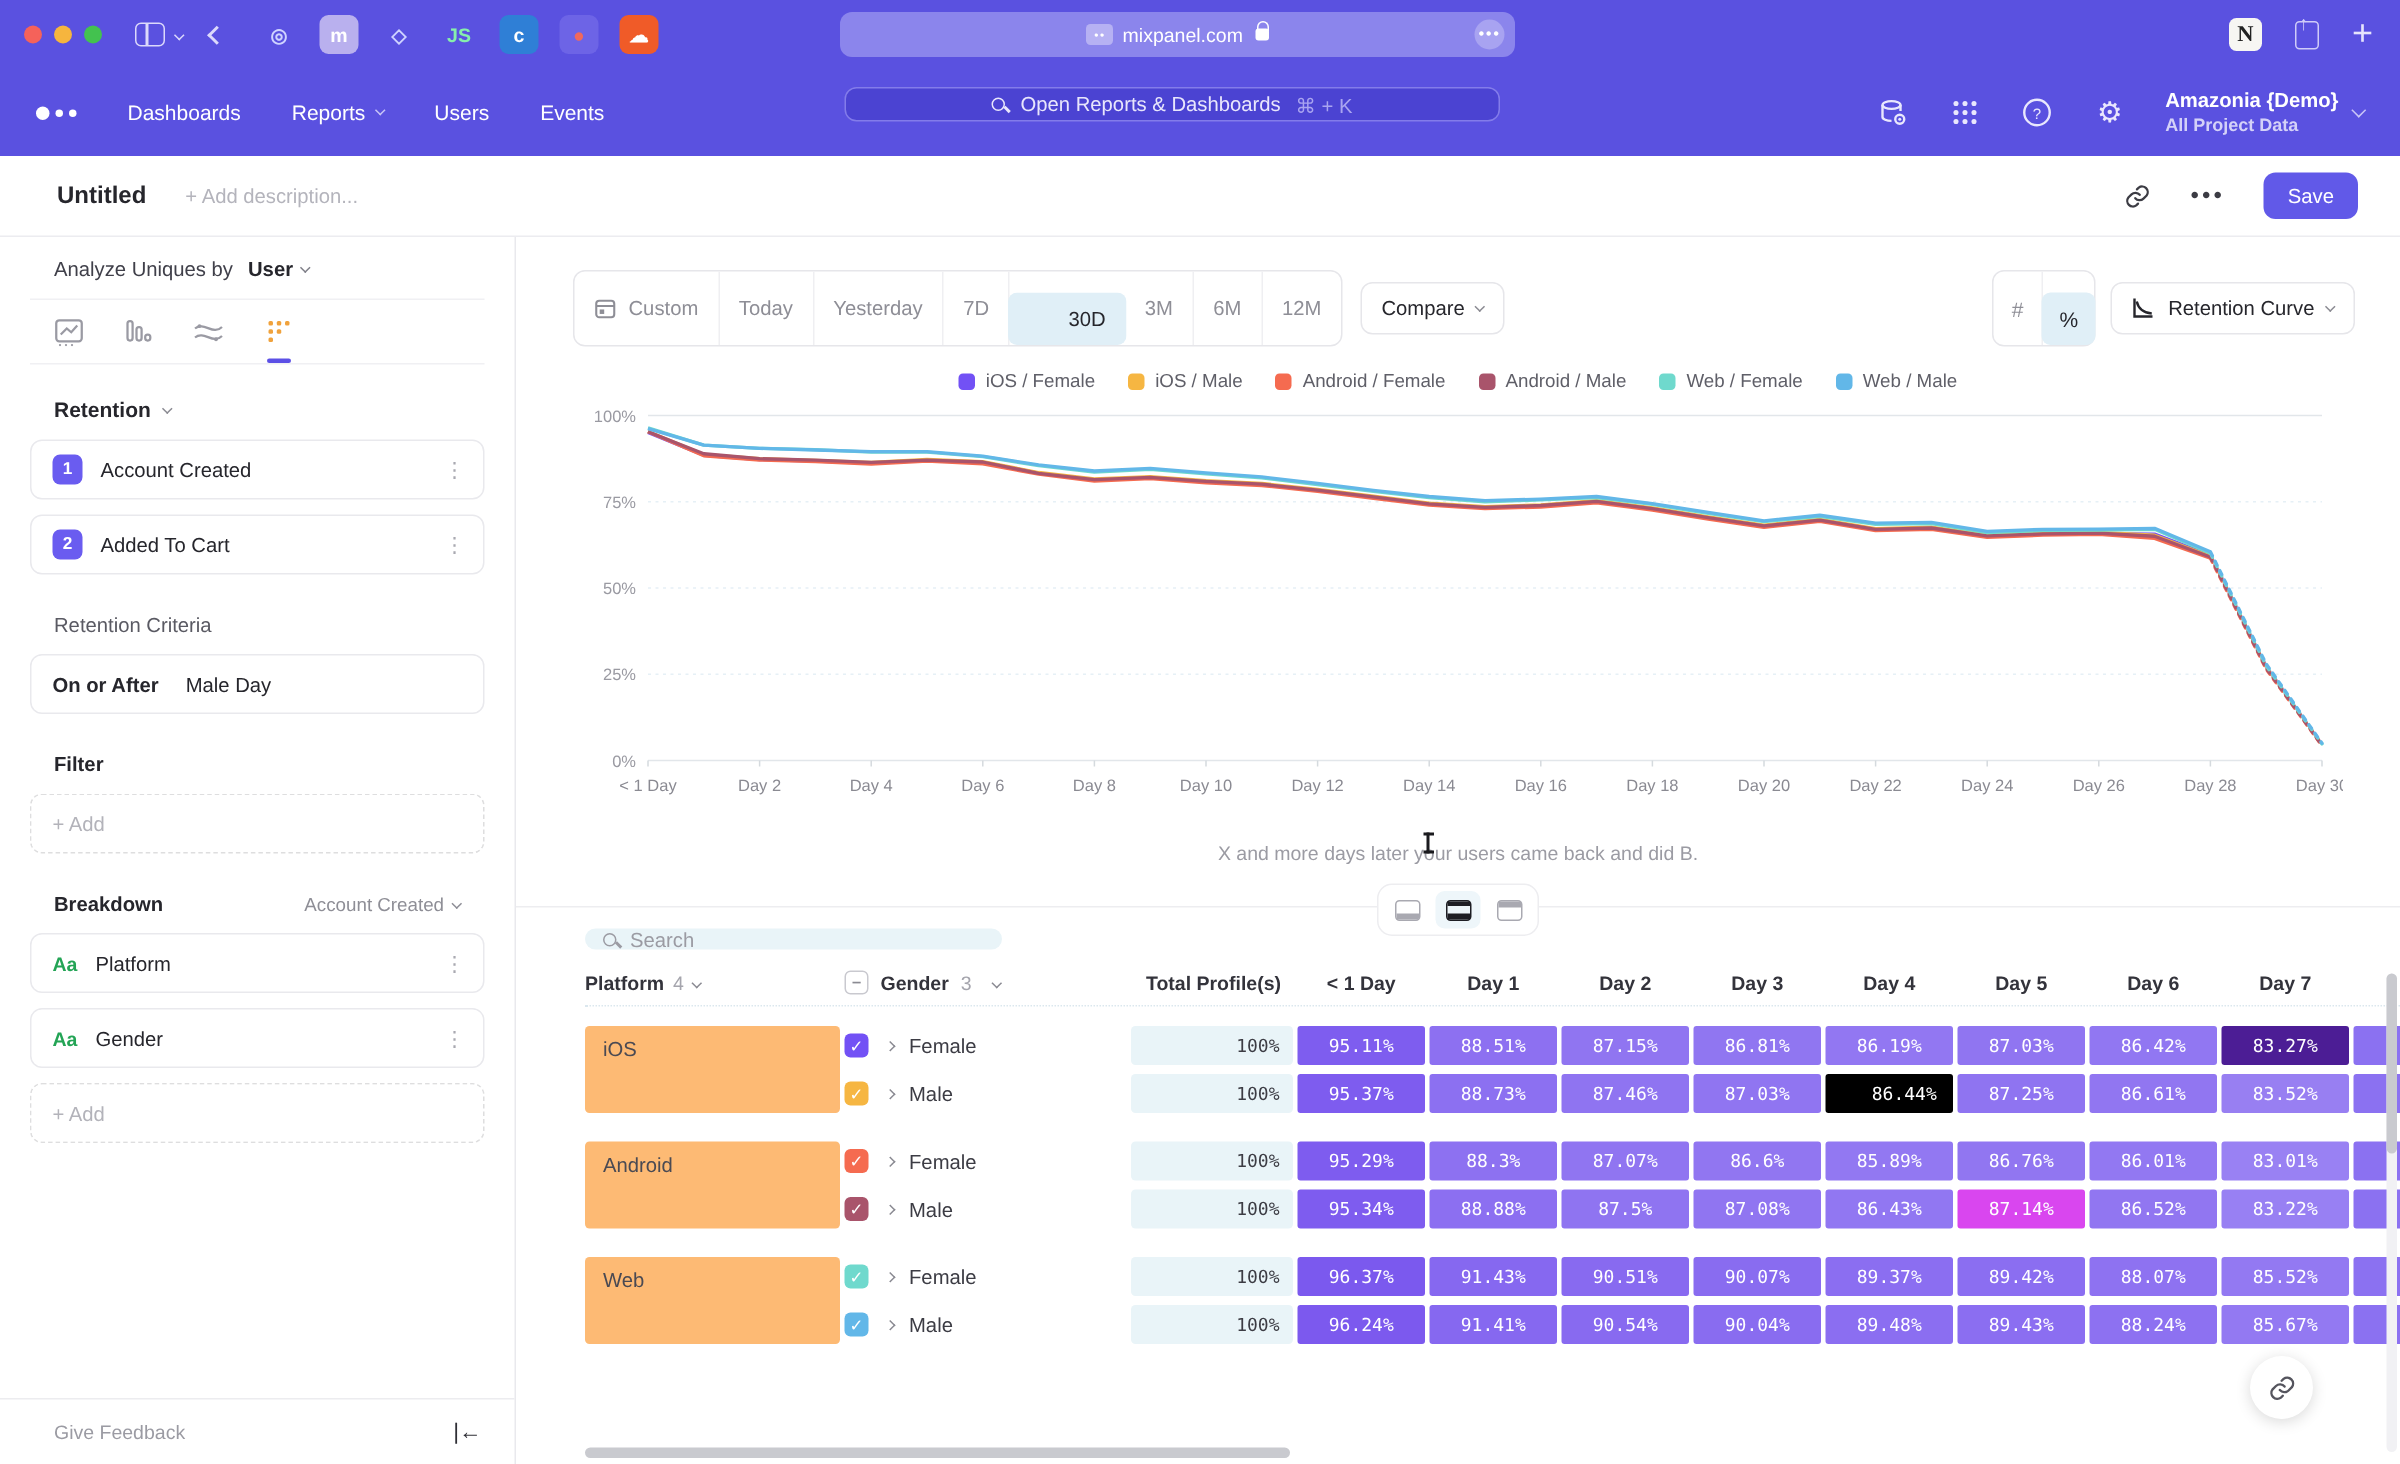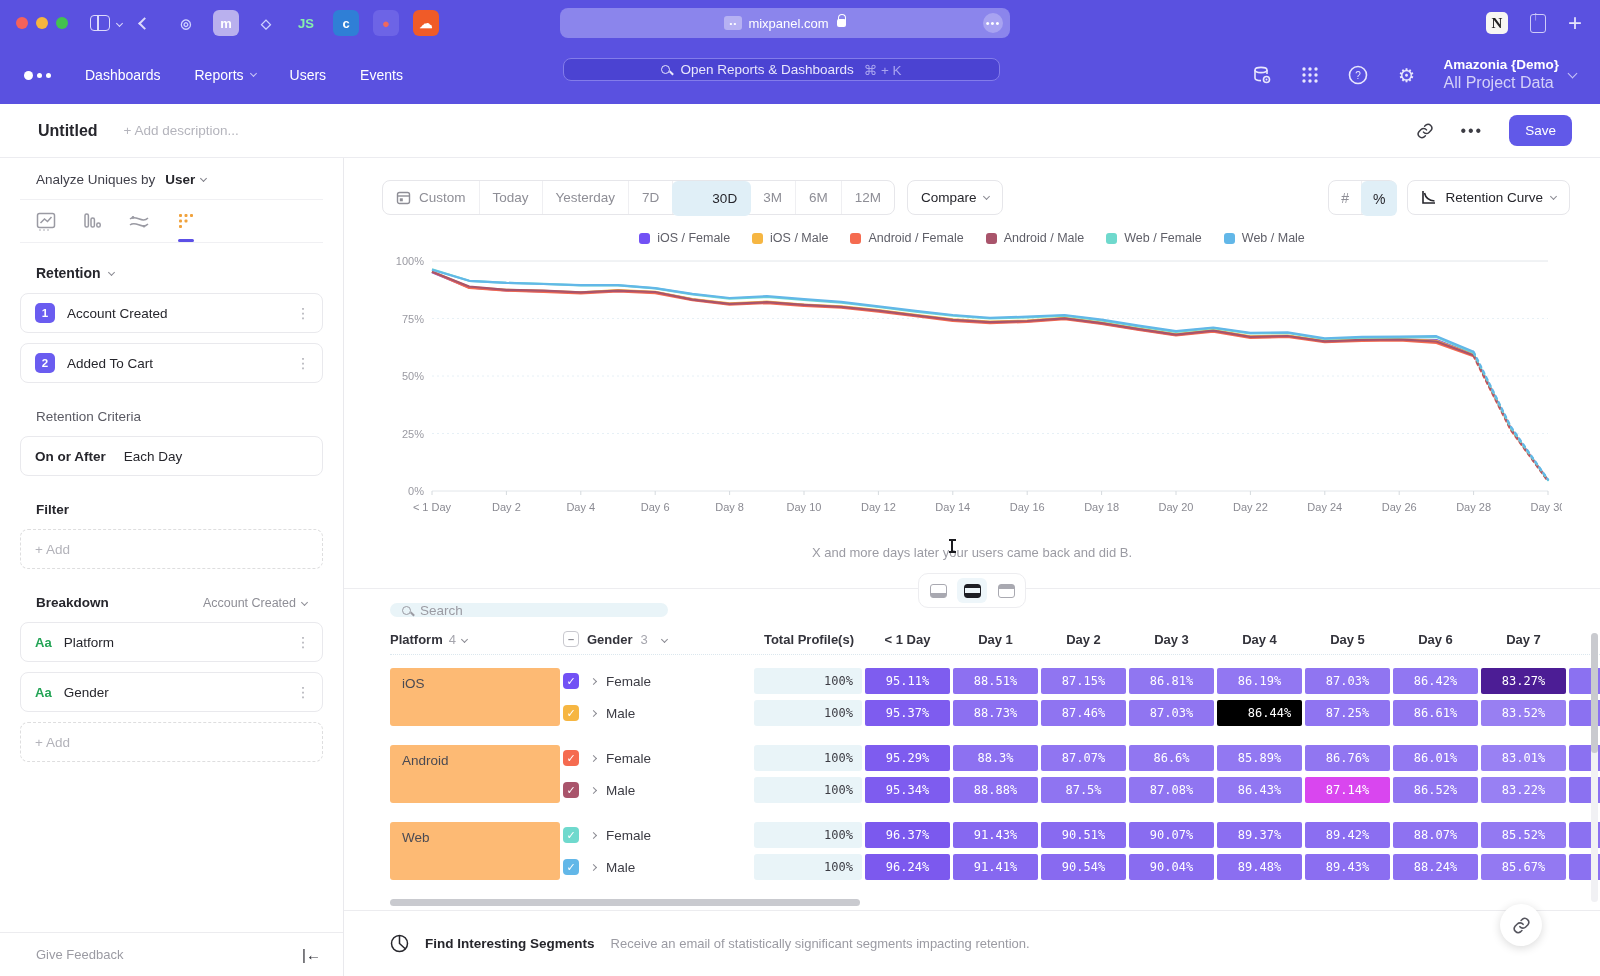--- a/index.html
+++ b/index.html
@@ -38,21 +38,21 @@
   .nav-item { font-size:14px; color:#fff; display:flex; align-items:center; gap:7px; cursor:pointer; }
   .nav-item .chev { color:#c9c5f6; margin-top:-3px; }
   .nav-search { position:absolute; left:563px; top:12px; width:437px; height:23px; background:#4b43d2; border:1px solid #837cea; border-radius:8px; display:flex; align-items:center; justify-content:center; gap:10px; color:#e8e6fc; font-size:13.5px; }
   .nav-search .shortcut { color:#a9a4f0; }
   .mag { display:inline-block; width:9px; height:9px; border:1.7px solid currentColor; border-radius:50%; position:relative; }
   .mag::after { content:""; position:absolute; width:5px; height:1.7px; background:currentColor; transform:rotate(45deg); right:-4.5px; bottom:-1px; }
   .nav-right { position:absolute; right:24px; display:flex; align-items:center; gap:26px; }
   .nav-ic { color:#e9e7fd; display:flex; align-items:center; justify-content:center; width:22px; height:22px; }
   .project { text-align:left; line-height:1.25; display:flex; align-items:center; gap:10px; }
   .project b { font-size:13.5px; display:block; }
-  .project small { font-size:16px; color:#d4d1f8; display:block; font-weight:normal; }
+  .project small { font-size:12px; color:#d4d1f8; display:block; font-weight:bold; }
 
   
   .title-bar { height:54px; background:#fff; display:flex; align-items:center; padding:0 28px 0 38px; border-bottom:1px solid #ececf0; flex:0 0 auto; }
   .report-title { font-size:16px; font-weight:bold; color:#26262c; }
   .desc-placeholder { margin-left:26px; color:#b4b4bc; font-size:13.5px; }
   .title-actions { margin-left:auto; display:flex; align-items:center; gap:26px; }
   .icon-link { color:#3c3c44; width:18px; height:18px; }
   .kebab-h { color:#3c3c44; font-size:16px; letter-spacing:2px; }
   .save-btn { background:#6159e8; color:#fff; border:none; border-radius:8px; height:31px; padding:0 16px; font-size:13.5px; cursor:pointer; }
 
@@ -78,21 +78,21 @@
   .criteria-card b { font-weight:bold; margin-right:18px; }
   .bd-head { display:flex; align-items:center; margin:26px 16px 12px; }
   .bd-head .left { font-size:13.5px; font-weight:bold; color:#26262c; }
   .bd-head .right { margin-left:auto; color:#8e8e96; font-size:12.5px; display:flex; align-items:center; gap:6px; }
   .sb-footer { border-top:1px solid #ececef; height:44px; display:flex; align-items:center; padding:0 22px 0 36px; color:#9b9ba3; font-size:13px; flex:0 0 auto; }
   .collapse-ic { margin-left:auto; color:#2f2f36; font-size:15px; }
 
   
   .content { flex:1; position:relative; min-width:0; display:flex; flex-direction:column; }
   .controls-row { display:flex; align-items:center; padding:22px 30px 0 38px; gap:12px; }
-  .seg-group { display:flex; align-items:flex-start; border:1px solid #e6e6ea; border-radius:8px; height:35px; background:#fff; }
+  .seg-group { display:flex; align-items:flex-end; border:1px solid #e6e6ea; border-radius:8px; height:51px; background:#fff; }
   .seg { padding:0 13px; height:100%; display:flex; align-items:center; color:#8e8e96; font-size:13.5px; border-right:1px solid #efeff2; gap:8px; cursor:pointer; }
   .seg:last-child { border-right:none; }
   .seg.active { background:#e0eff7; color:#26262c; border-radius:6px; border-right-color:transparent; margin:0 -1px; height:35px;padding-left:40px; }
   .btn { display:flex; align-items:center; gap:8px; border:1px solid #e6e6ea; border-radius:8px; height:35px; padding:0 13px; background:#fff; font-size:13.5px; color:#26262c; cursor:pointer; }
   .btn .chev { color:#8a8a92; margin-top:-2px; }
   .controls-right { margin-left:auto; display:flex; gap:10px; align-items:center; }
   .hashpct .seg { font-size:14px; padding:0 12px; }
   .legend-row { display:flex; justify-content:center; gap:22px; margin:16px 0 4px; font-size:12.5px; color:#5f5f68; }
   .legend-item { display:flex; align-items:center; gap:7px; }
   .legend-item i { width:11px; height:11px; border-radius:3px; display:block; }
@@ -321,21 +321,21 @@
             <div class="card">
               <span class="badge">2</span>
               <span>Added To Cart</span>
               <span class="kebab">⋮</span>
             </div>
           </div>
 
         <div class="sb-label">Retention Criteria</div>
         <div class="card criteria-card">
           <b>On or After</b>
-          <span>Each Day</span>
+          <span>Male Day</span>
         </div>
 
         <div class="sb-label" style="font-weight:bold;color:#26262c;">Filter</div>
         <div class="card dashed">
             <span>+ Add</span>
           </div>
 
         <div class="bd-head">
           <span class="left">Breakdown</span>
           <span class="right">
@@ -654,28 +654,20 @@
               <div class="val-cell" style="background: rgb(147, 121, 242);">85.67%</div>
               <div class="val-cell" style="background: rgb(139, 113, 241);"></div>
             </div>
           </div>
         <div class="hscroll"></div>
         <div class="vscroll">
             <i></i>
           </div>
       </div>
 
-      <div class="bottom-bar">
-        <svg class="ic" width="19" height="19" viewBox="0 0 19 19" fill="none" stroke="#26262c" stroke-width="1.5">
-            <circle cx="9.5" cy="9.5" r="8"></circle>
-            <path d="M9.5 1.5v8l6 5.5"></path>
-          </svg>
-        <span class="fis-title">Find Interesting Segments</span>
-        <span class="fis-sub">Receive an email of statistically significant segments impacting retention.</span>
-      </div>
 
       <div class="float-link">
         <svg class="ic" width="19" height="19" viewBox="0 0 24 24" fill="none" stroke="currentColor" stroke-width="2" stroke-linecap="round">
             <path d="M10 13.5a5 5 0 0 0 7.3.4l2.8-2.8a5 5 0 0 0-7-7l-1.6 1.6"></path>
             <path d="M14 10.5a5 5 0 0 0-7.3-.4l-2.8 2.8a5 5 0 0 0 7 7l1.6-1.6"></path>
           </svg>
       </div>
     </section>
   </div>
 </div>

